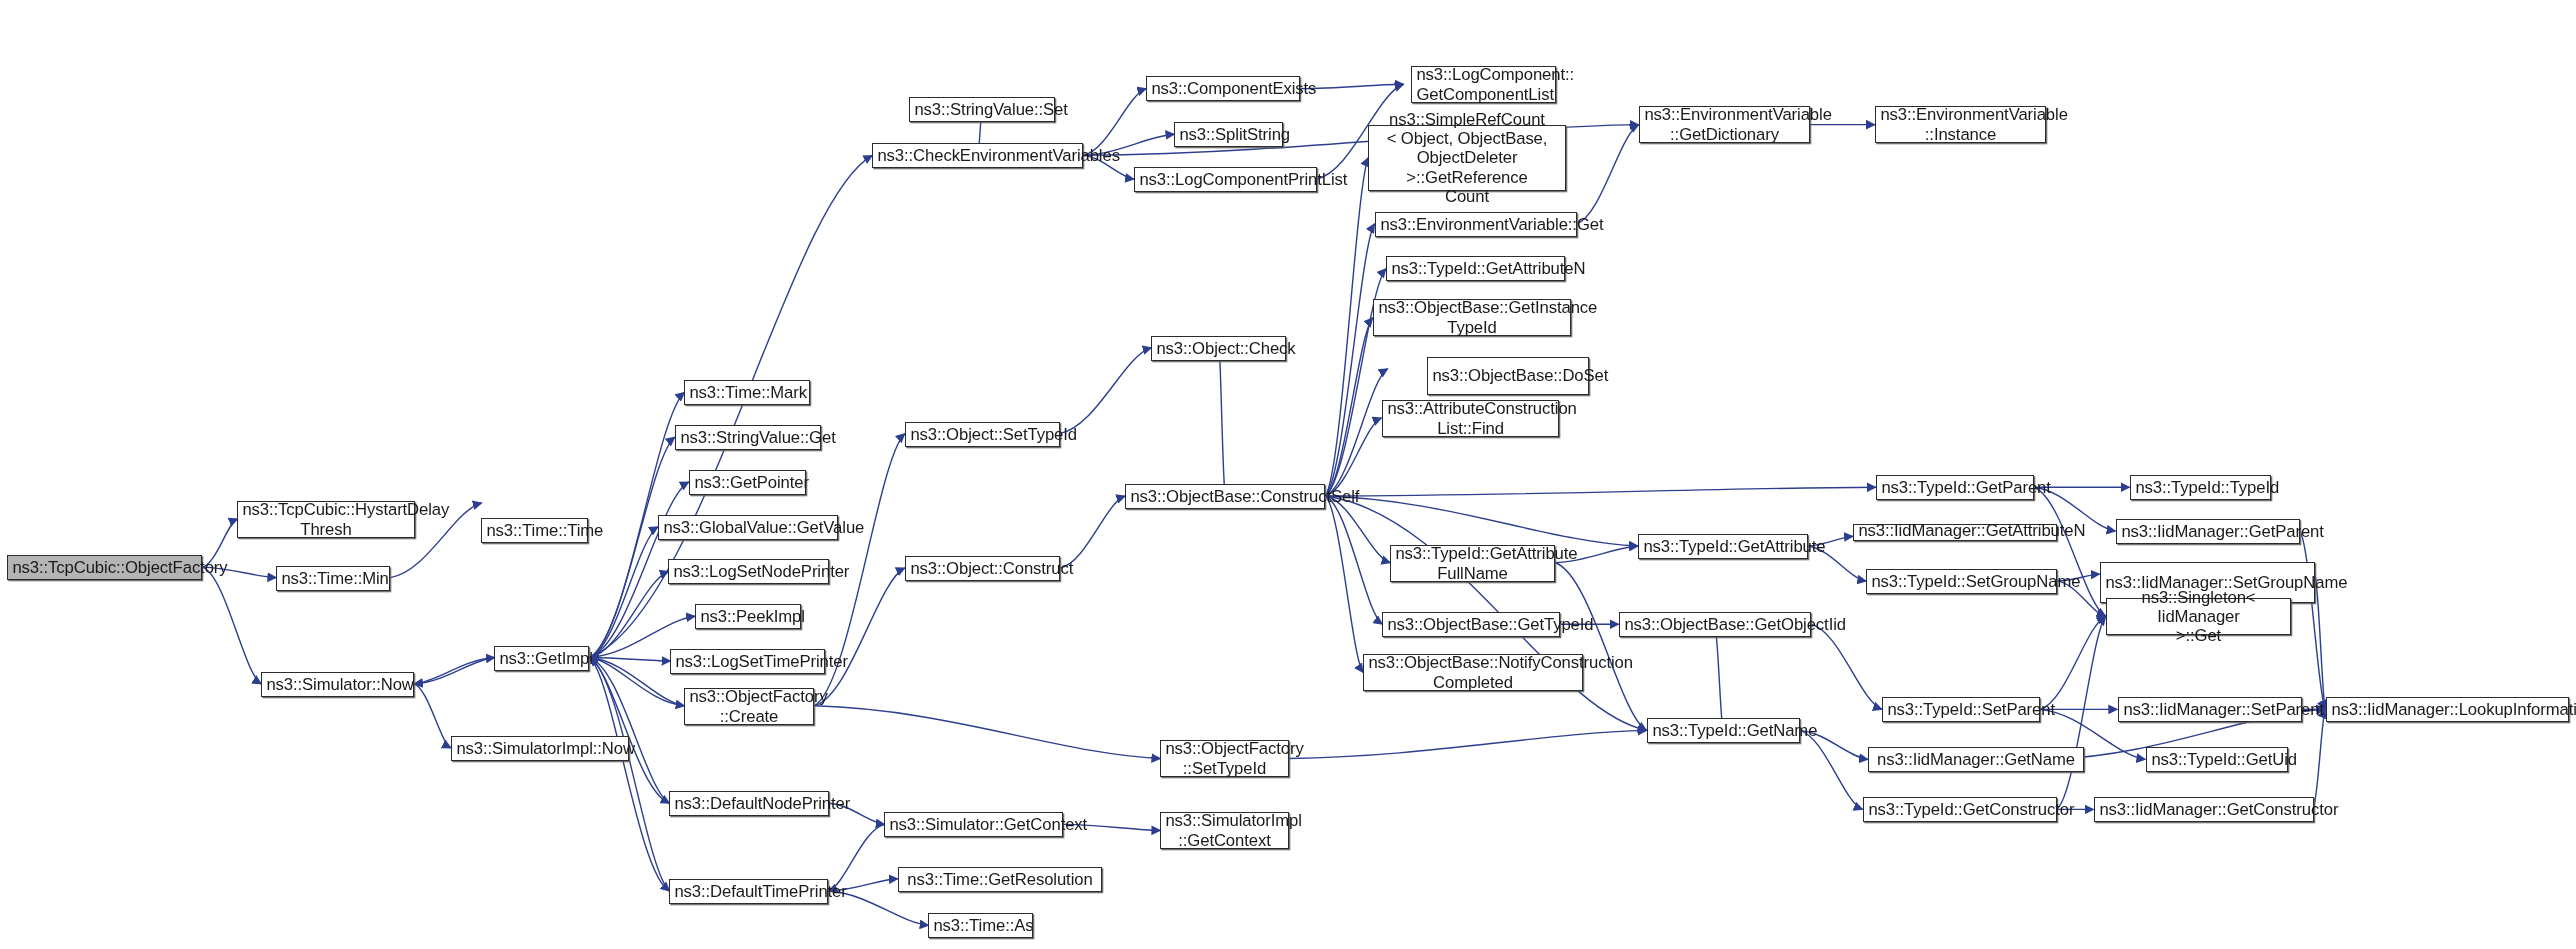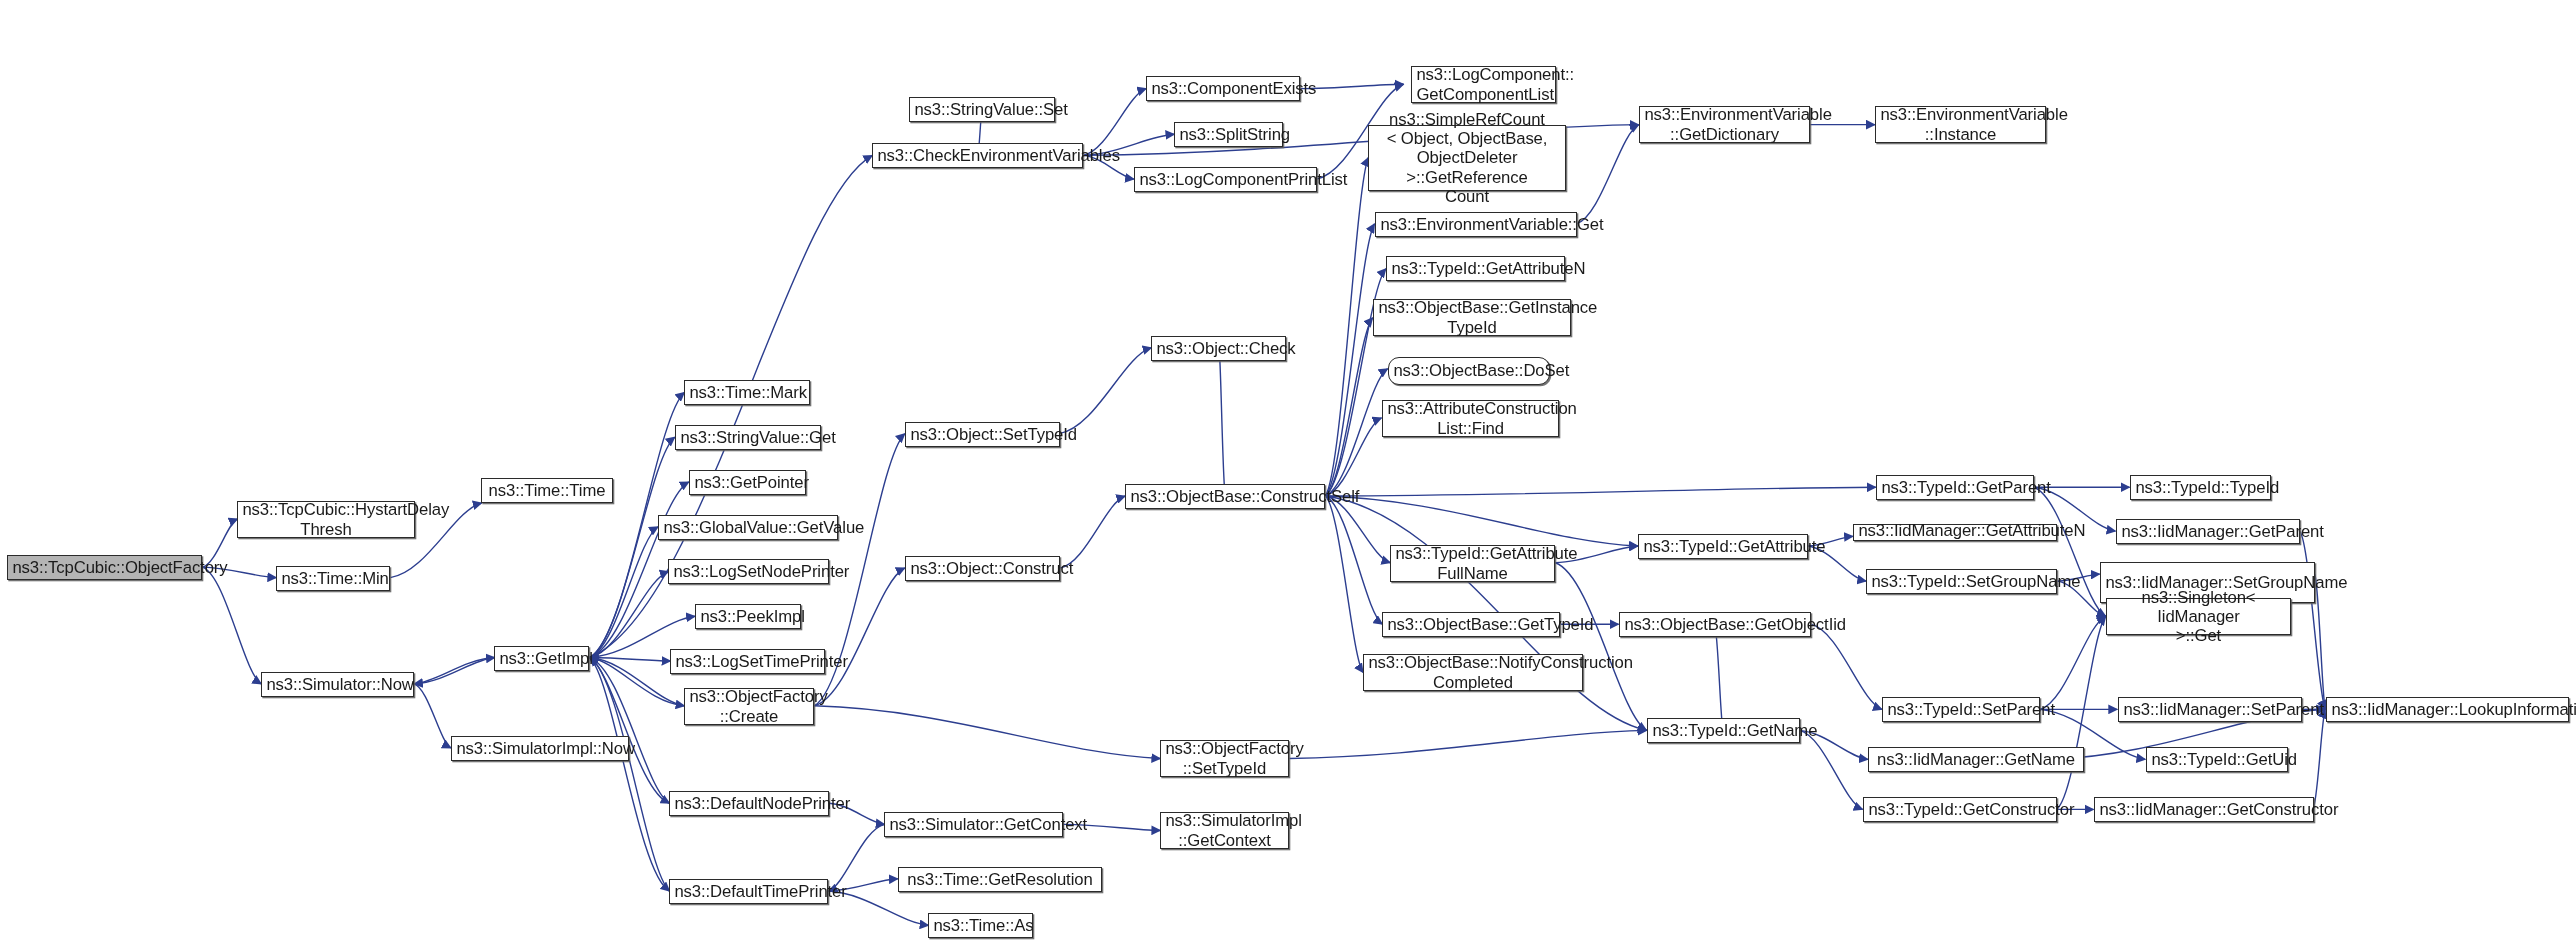--- a/index.html
+++ b/index.html
@@ -115,21 +115,21 @@
         <path d="M 2634 922 C 2639.6 913.45, 2643.8 818.374, 2648 808" marker-end="url(#arrow)"></path>
         <path d="M 1468 864 C 1630.8 861.6, 1752.9 834.912, 1875 832" marker-end="url(#arrow)"></path>
         <path d="M 927 804 C 1084.6 808.5, 1202.8 858.54, 1321 864" marker-end="url(#arrow)"></path>
       </g>
   </svg>
   <div id="node-layer">
       <div class="node root" style="left: 7px; top: 555px; width: 195px; height: 24.6px;"><span>ns3::TcpCubic::ObjectFactory</span></div>
       <div class="node" style="left: 237px; top: 501px; width: 178px; height: 37px;"><span>ns3::TcpCubic::HystartDelay
 Thresh</span></div>
       <div class="node" style="left: 276px; top: 566px; width: 114px; height: 24.6px;"><span>ns3::Time::Min</span></div>
-      <div class="node" style="left: 481px; top: 478px; width: 132px; height: 24.6px;"><span>ns3::Time::Time</span></div>
+      <div class="node" style="left: 481px; top: 518px; width: 107px; height: 24.6px;"><span>ns3::Time::Time</span></div>
       <div class="node" style="left: 261px; top: 672px; width: 153px; height: 24.6px;"><span>ns3::Simulator::Now</span></div>
       <div class="node" style="left: 494px; top: 646px; width: 95px; height: 24.6px;"><span>ns3::GetImpl</span></div>
       <div class="node" style="left: 451px; top: 736px; width: 178px; height: 24.6px;"><span>ns3::SimulatorImpl::Now</span></div>
       <div class="node" style="left: 684px; top: 380px; width: 126px; height: 24.6px;"><span>ns3::Time::Mark</span></div>
       <div class="node" style="left: 675px; top: 425px; width: 146px; height: 24.6px;"><span>ns3::StringValue::Get</span></div>
       <div class="node" style="left: 689px; top: 470px; width: 117px; height: 24.6px;"><span>ns3::GetPointer</span></div>
       <div class="node" style="left: 658px; top: 515px; width: 180px; height: 24.6px;"><span>ns3::GlobalValue::GetValue</span></div>
       <div class="node" style="left: 668px; top: 559px; width: 161px; height: 24.6px;"><span>ns3::LogSetNodePrinter</span></div>
       <div class="node" style="left: 695px; top: 604px; width: 106px; height: 24.6px;"><span>ns3::PeekImpl</span></div>
       <div class="node" style="left: 670px; top: 649px; width: 155px; height: 24.6px;"><span>ns3::LogSetTimePrinter</span></div>
@@ -155,21 +155,21 @@
       <div class="node" style="left: 1403px; top: 66px; width: 145px; height: 37px; margin-left: 8px;"><span>ns3::LogComponent::
 GetComponentList</span></div>
       <div class="node" style="left: 1368px; top: 125px; width: 198px; height: 66px;"><span>ns3::SimpleRefCount
 &lt; Object, ObjectBase,
 ObjectDeleter &gt;::GetReference
 Count</span></div>
       <div class="node" style="left: 1375px; top: 212px; width: 202px; height: 24.6px;"><span>ns3::EnvironmentVariable::Get</span></div>
       <div class="node" style="left: 1386px; top: 256px; width: 179px; height: 24.6px;"><span>ns3::TypeId::GetAttributeN</span></div>
       <div class="node" style="left: 1373px; top: 299px; width: 198px; height: 37px;"><span>ns3::ObjectBase::GetInstance
 TypeId</span></div>
-      <div class="node" style="left: 1388px; top: 357px; width: 162px; height: 28px; border-radius: 11px;"><span>ns3::ObjectBase::DoSet</span></div>
+      <div class="node" style="left: 1427px; top: 357px; width: 162px; height: 38px;"><span>ns3::ObjectBase::DoSet</span></div>
       <div class="node" style="left: 1382px; top: 400px; width: 177px; height: 37px;"><span>ns3::AttributeConstruction
 List::Find</span></div>
       <div class="node" style="left: 1639px; top: 106px; width: 171px; height: 37px;"><span>ns3::EnvironmentVariable
 ::GetDictionary</span></div>
       <div class="node" style="left: 1875px; top: 106px; width: 171px; height: 37px;"><span>ns3::EnvironmentVariable
 ::Instance</span></div>
       <div class="node" style="left: 1125px; top: 484px; width: 200px; height: 24.6px;"><span>ns3::ObjectBase::ConstructSelf</span></div>
       <div class="node" style="left: 1390px; top: 545px; width: 165px; height: 37px;"><span>ns3::TypeId::GetAttribute
 FullName</span></div>
       <div class="node" style="left: 1382px; top: 612px; width: 178px; height: 24.6px;"><span>ns3::ObjectBase::GetTypeId</span></div>

